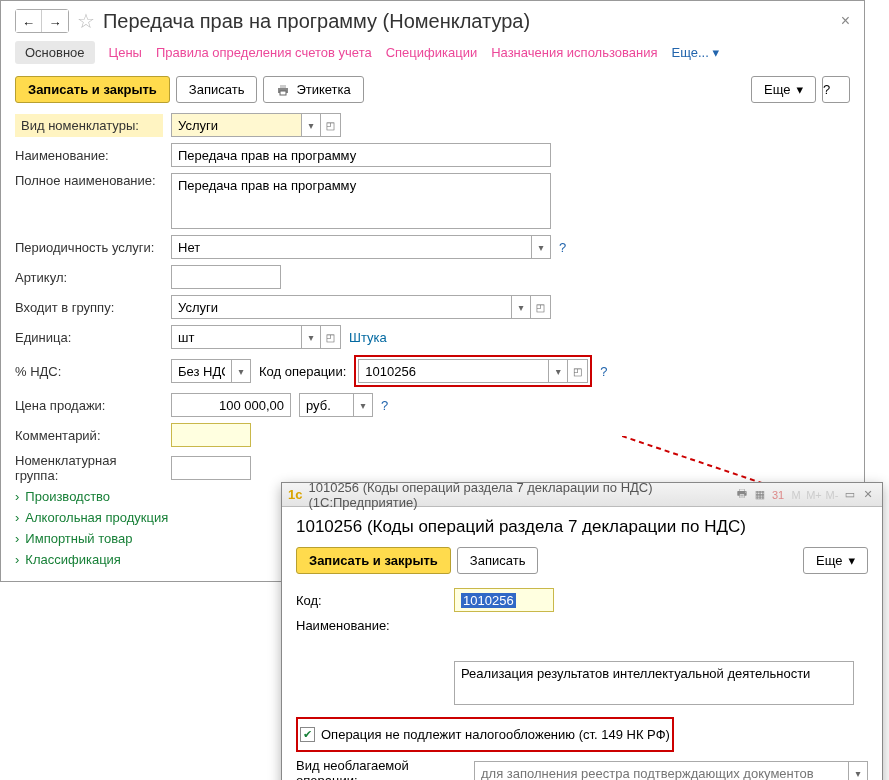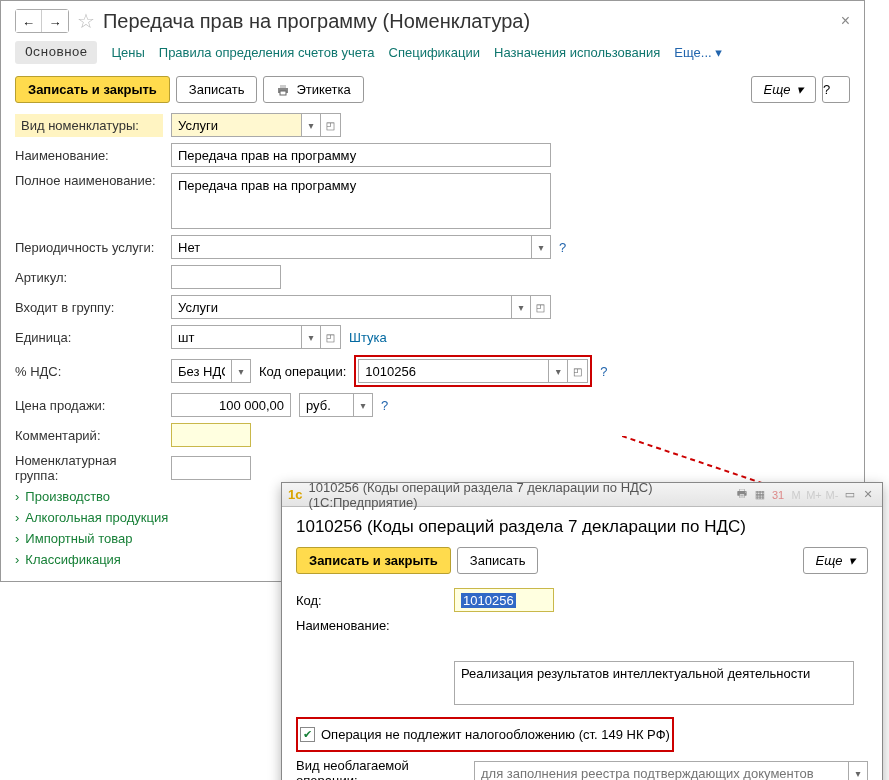--- a/index.html
+++ b/index.html
@@ -9,28 +9,28 @@
 
 .titlebar { display: flex; align-items: center; gap: 8px; margin-bottom: 8px; }
 .nav-btns { display: flex; border: 1px solid #aaa; border-radius: 3px; }
 .nav-btn { width: 26px; height: 22px; background: #fff; border: none; border-right: 1px solid #ccc; display: flex; align-items: center; justify-content: center; cursor: pointer; }
 .nav-btn:last-child { border-right: none; }
 .star { color: #bbb; font-size: 20px; }
 .title { font-size: 20px; color: #333; }
 .close-x { margin-left: auto; color: #888; font-size: 16px; cursor: pointer; }
 
 .tabs { display: flex; gap: 14px; align-items: center; margin-bottom: 12px; }
-.tab { color: #0f766e; cursor: pointer; text-decoration: underline dotted transparent; }
-.tab.active { background: #e8e8e8; color: #333; text-decoration: none; padding: 4px 10px; border-radius: 3px; font-family: Liberation Mono, monospace; }
+.tab { color: #ec4899; cursor: pointer; text-decoration: underline dotted transparent; }
+.tab.active { background: #e8e8e8; color: #333; text-decoration: none; padding: 4px 10px; border-radius: 3px; }
 .tab-more { color: #2265ad; cursor: pointer; }
 
 .toolbar { display: flex; gap: 6px; align-items: center; margin-bottom: 10px; }
 .btn { border: 1px solid #999; background: #fff; padding: 5px 12px; border-radius: 3px; cursor: pointer; display: flex; align-items: center; gap: 6px; }
 .btn-primary { background: #ffdb4d; border-color: #b8a030; font-weight: bold; }
-.btn-right { margin-left: auto; font-style: italic; }
+.btn-right { margin-left: auto; }
 .help-btn { width: 28px; text-align: center; padding: 5px 0; }
 
 .form-row { display: flex; align-items: center; margin-bottom: 6px; gap: 8px; }
 .form-label { width: 148px; color: #333; }
 .form-label.hl { background: #fff4c2; padding: 4px 6px; }
 .input { border: 1px solid #aaa; background: #fff; padding: 3px 6px; height: 24px; }
 .input-combo { display: flex; }
 .input-combo .input { border-right: none; }
 .dd-btn { width: 20px; border: 1px solid #aaa; background: #fff; display: flex; align-items: center; justify-content: center; cursor: pointer; font-size: 10px; color: #666; }
 .dd-btn + .dd-btn { border-left: none; }

